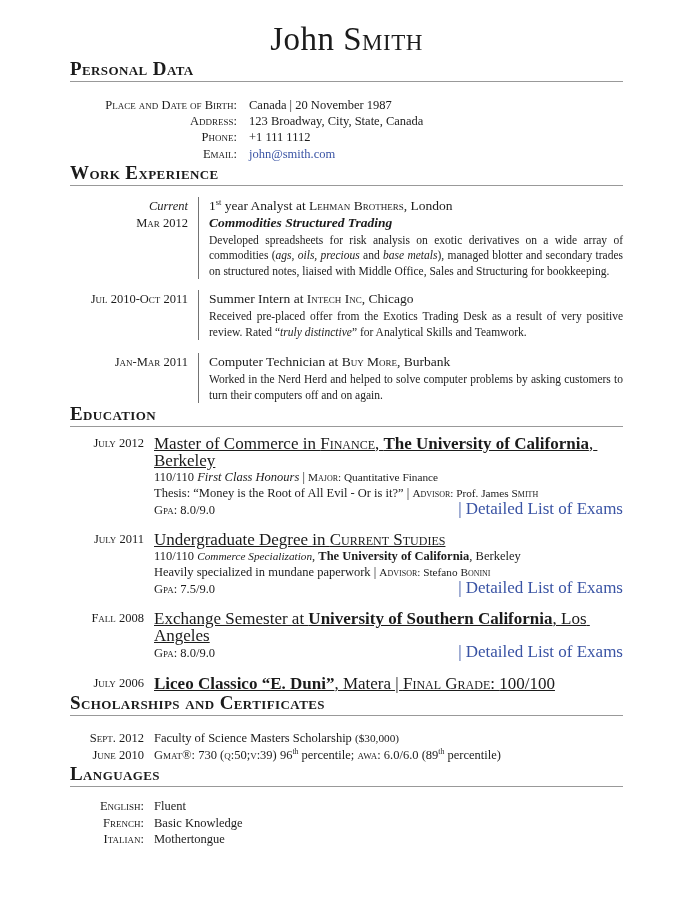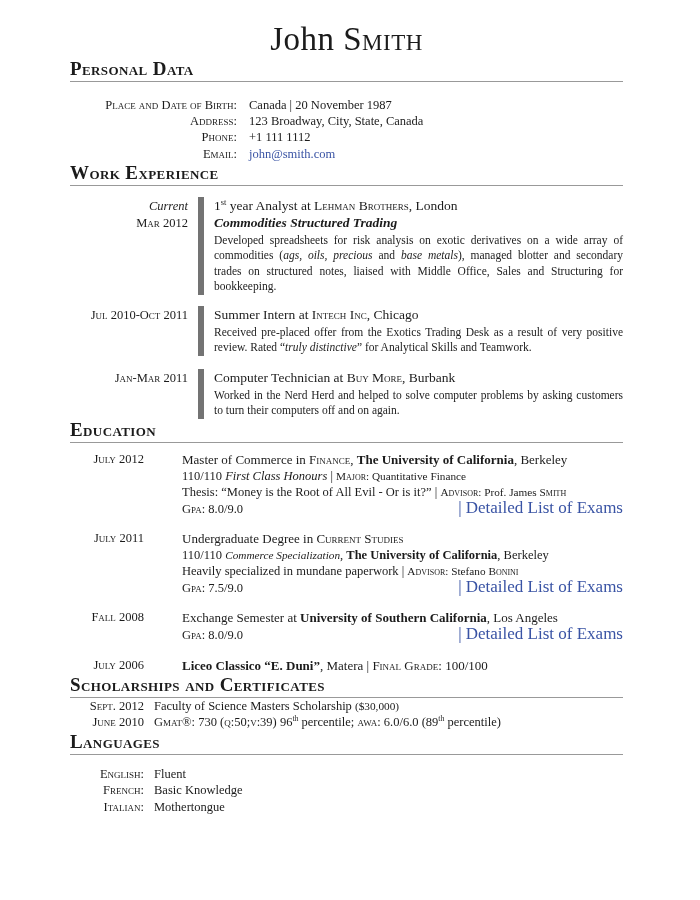--- a/index.html
+++ b/index.html
@@ -50,40 +50,40 @@
   .pd-value{margin-left:12px;}
   a.email-link{color:var(--link);text-decoration:none;}
 
   
   .wx-item{display:flex;}
   .wx-item.first{margin-top:11px;}
   .wx-item.mid{margin-top:11px;}
   .wx-item.last{margin-top:13px;}
   .wx-date{width:118px;flex-shrink:0;text-align:right;padding-right:10px;
            font-size:12.5px;line-height:17px;padding-top:1px;}
-  .wx-body{border-left:6px solid #737373;padding-left:10px;flex:1;}
+  .wx-body{border-left:1px solid #737373;padding-left:10px;flex:1;}
   .wx-title{font-size:13.5px;line-height:17px;}
   .wx-subtitle{font-size:13.5px;line-height:17px;}
   .wx-desc{font-size:11.5px;line-height:15.5px;text-align:justify;margin-top:2px;color:#222;}
 
   
-  .edu-item{display:flex;gap:28px;}
+  .edu-item{display:flex;}
   .edu-item.i0{margin-top:8px;}
   .edu-item.i1,.edu-item.i2{margin-top:13px;}
   .edu-item.i3{margin-top:14px;}
   .edu-date{margin-left:12px;width:62px;flex-shrink:0;text-align:right;
             font-variant:small-caps;font-size:12.5px;line-height:17px;}
   .edu-body{margin-left:10px;flex:1;}
-  .edu-line1{font-size:13px;line-height:17px;}
+  .edu-line1{font-size:17px;line-height:17px;text-decoration:underline;}
   .edu-line{font-size:12.5px;line-height:16px;}
   .gpa-row{display:flex;justify-content:space-between;align-items:baseline;
            font-size:12.5px;line-height:16px;}
   a.exams-link{color:var(--link);font-size:17px;text-decoration:none;}
 
-  .sch-rows{}
+  .sch-rows{margin-top:14px;}
   .sch-row{display:flex;font-size:12.5px;line-height:16.5px;}
   .sch-date{margin-left:12px;width:62px;flex-shrink:0;text-align:right;font-variant:small-caps;}
   .sch-content{margin-left:10px;}
 
   
   .lang-rows{margin-top:11px;}
   .lang-row{display:flex;font-size:12.5px;line-height:16.5px;}
   .lang-label{margin-left:12px;width:62px;flex-shrink:0;text-align:right;font-variant:small-caps;}
   .lang-value{margin-left:10px;}
 </style>

